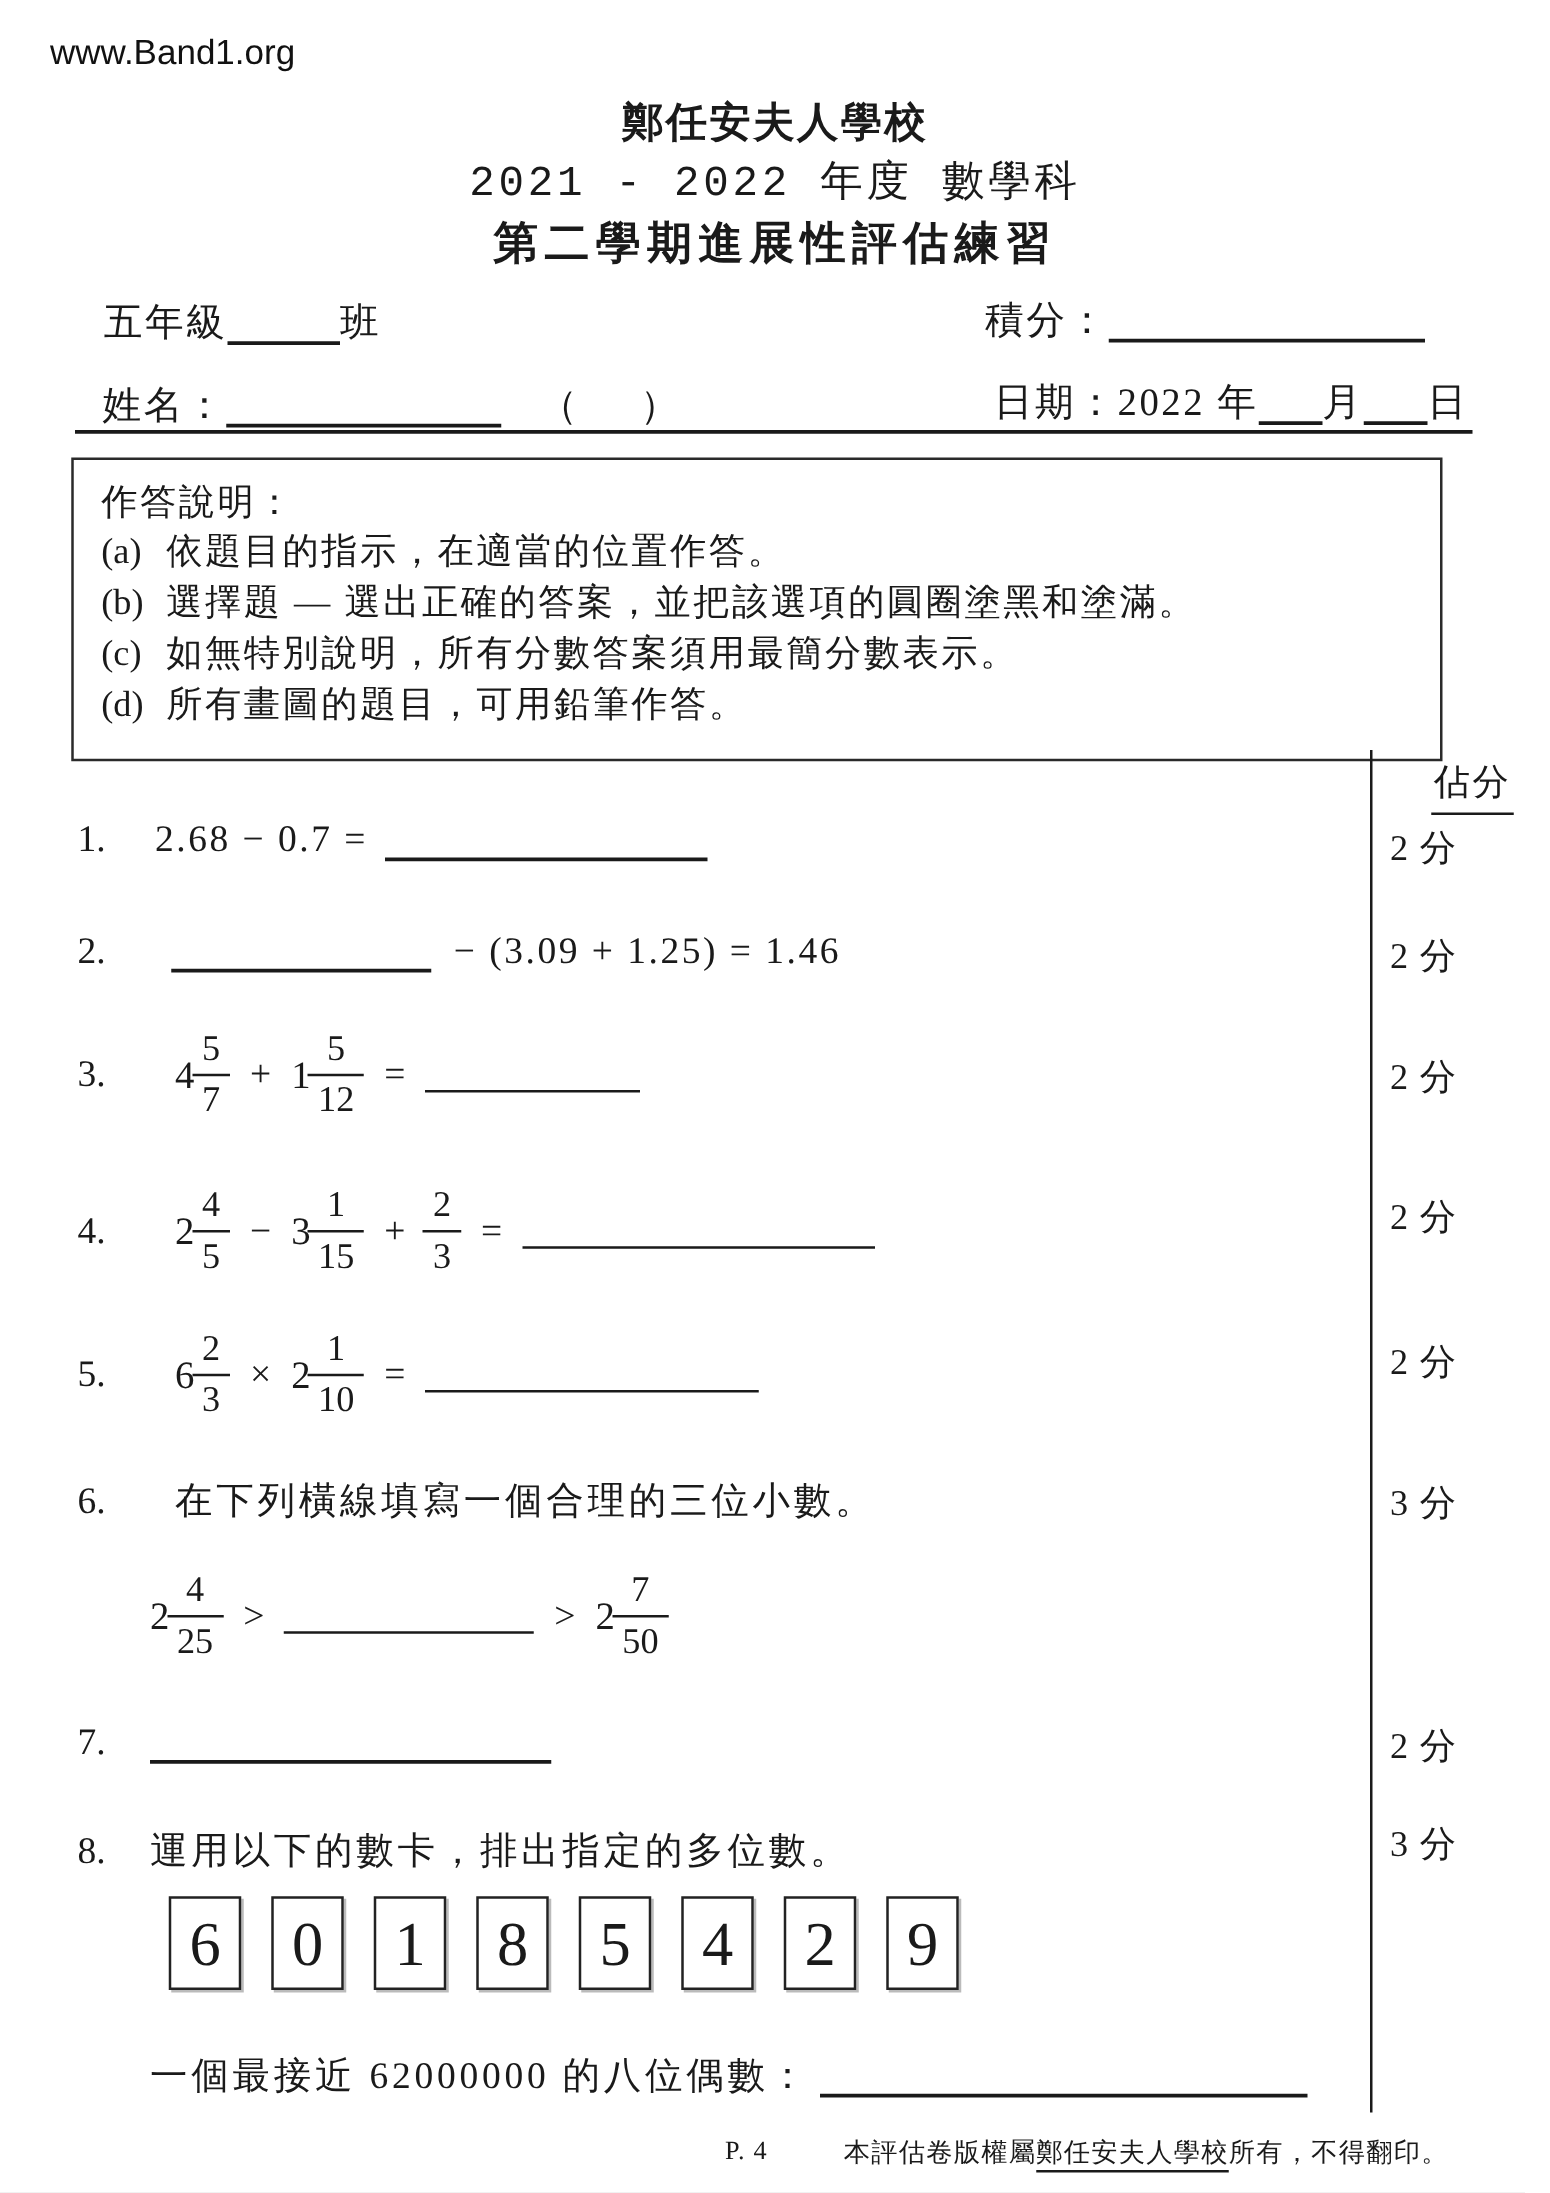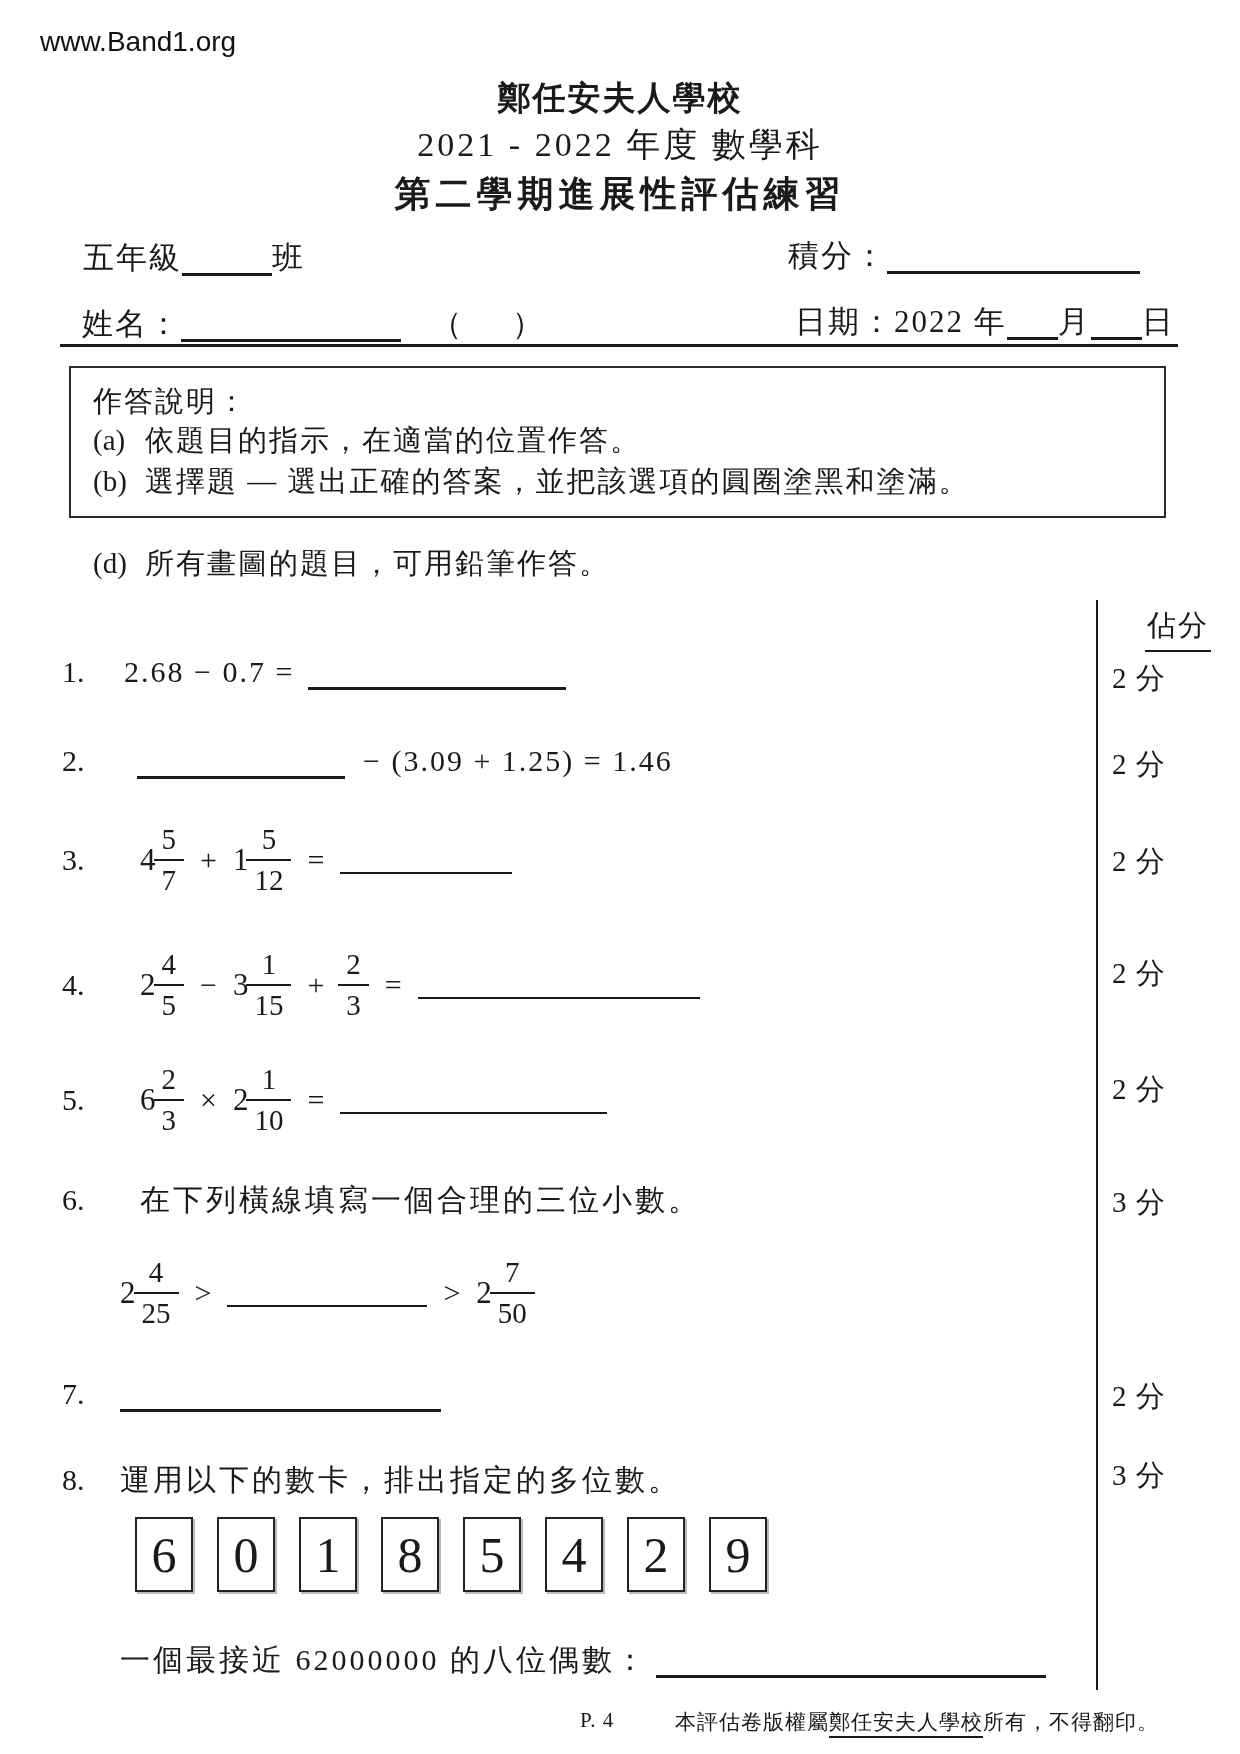--- a/index.html
+++ b/index.html
@@ -11,21 +11,21 @@
   .abs{position:absolute;white-space:nowrap;}
   .watermark{font-family:"Liberation Sans","DejaVu Sans",sans-serif;font-size:28px;color:#111;}
   .t1{left:0;right:0;text-align:center;font-size:33px;letter-spacing:2px;font-weight:bold;}
   .t2{left:0;right:0;text-align:center;font-size:34px;letter-spacing:3px;}
   .t3{left:0;right:0;text-align:center;font-size:36px;letter-spacing:5px;font-weight:bold;}
   .hline{position:absolute;background:#1a1a1a;height:3px;}
   .vline{position:absolute;background:#1a1a1a;width:2px;}
   .info{font-size:31px;letter-spacing:2px;}
   .blank{display:inline-block;height:3px;background:#1a1a1a;position:relative;top:8px;}
   .ibox{
-    position:absolute;left:69px;top:366px;width:1097px;height:152px;
+    position:absolute;left:57px;top:366px;width:1097px;height:243px;
     border:2px solid #2a2a2a;box-sizing:border-box;
   }
   .ibox-line{position:absolute;left:22px;font-size:29px;letter-spacing:2px;white-space:nowrap;}
   .ibox-label{display:inline-block;width:52px;letter-spacing:0;}
   .marks-header{font-size:29px;letter-spacing:2px;border-bottom:2px solid #1a1a1a;padding:0 2px 4px 2px;}
   .mark{font-size:29px;letter-spacing:1px;}
   .qrow{position:absolute;display:flex;align-items:baseline;font-size:30px;}
   .qrow-frac{position:absolute;display:flex;align-items:center;font-size:30px;height:96px;}
   .qno{display:inline-block;}
   .frac{display:inline-flex;flex-direction:column;align-items:center;line-height:1;vertical-align:middle;}
@@ -46,21 +46,21 @@
   .cjk-sp{letter-spacing:3px;}
 </style>
 </head>
 <body>
 
 <div class="page">
 
   <div class="abs watermark" style="left:40px;top:26px;">www.Band1.org</div>
 
   <div class="abs t1" style="top:76px;">鄭任安夫人學校</div>
-  <div class="abs t2" style="top:122px;">2021 - 2022 年度 數學科</div>
+  <div class="abs t2" style="top:122px;font-family:Liberation Mono, monospace;">2021 - 2022 年度 數學科</div>
   <div class="abs t3" style="top:170px;">第二學期進展性評估練習</div>
 
   <div class="abs info" style="left:788px;top:235px;">
     <span>積分：</span><span class="blank" style="width:253px;"></span>
   </div>
   <div class="abs info" style="left:83px;top:237px;">
     <span>五年級</span><span class="blank" style="width:90px;"></span><span>班</span>
   </div>
 
   <div class="abs info" style="left:82px;top:303px;">
@@ -73,20 +73,23 @@
 
   <div class="hline" style="left:60px;top:344px;width:1118px;"></div>
 
   <div class="ibox">
     <div class="ibox-line" style="top:14px;">作答說明：</div>
     <div class="ibox-line" style="top:53px;">
       <span class="ibox-label">(a)</span><span>依題目的指示，在適當的位置作答。</span>
     </div>
     <div class="ibox-line" style="top:94px;">
       <span class="ibox-label">(b)</span><span>選擇題 — 選出正確的答案，並把該選項的圓圈塗黑和塗滿。</span>
+    </div>
+    <div class="ibox-line" style="top:135px;">
+      <span class="ibox-label">(c)</span><span>如無特別說明，所有分數答案須用最簡分數表示。</span>
     </div>
     <div class="ibox-line" style="top:176px;">
       <span class="ibox-label">(d)</span><span>所有畫圖的題目，可用鉛筆作答。</span>
     </div>
   </div>
 
   <div class="vline" style="left:1096px;top:600px;height:1090px;"></div>
   <div class="abs marks-header" style="left:1104px;top:606px;margin-left:41px;">佔分</div>
   <div class="abs mark" style="left:1112px;top:659px;">2 分</div>
   <div class="abs mark" style="left:1112px;top:745px;">2 分</div>

